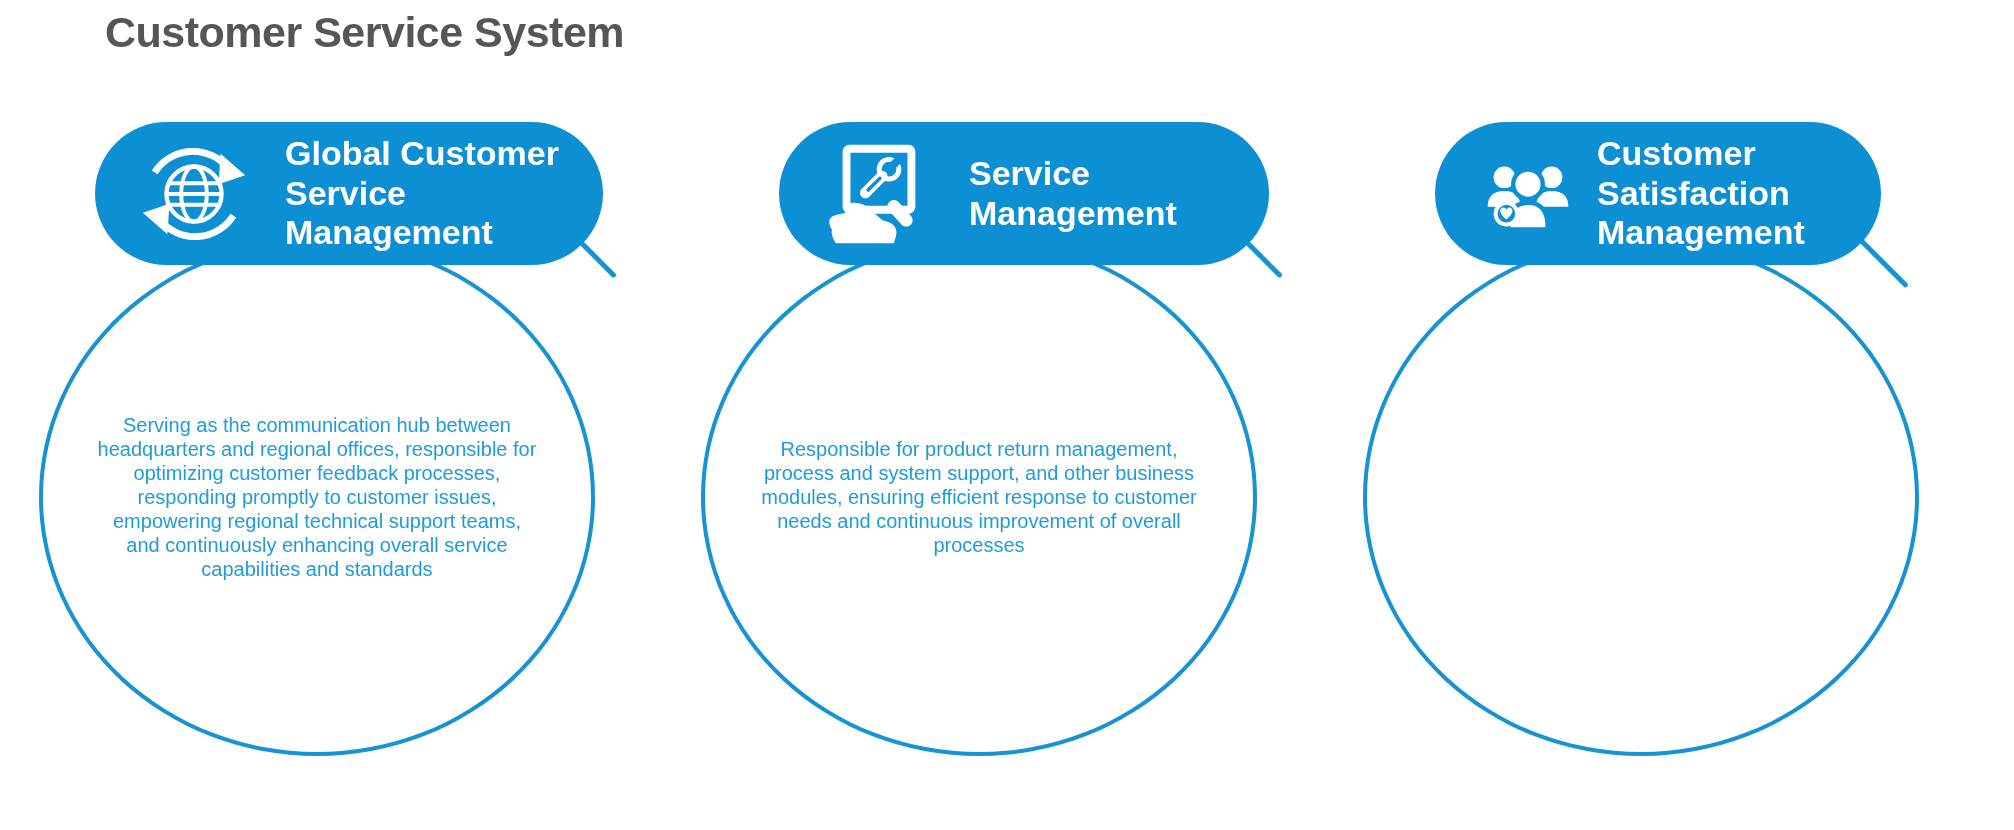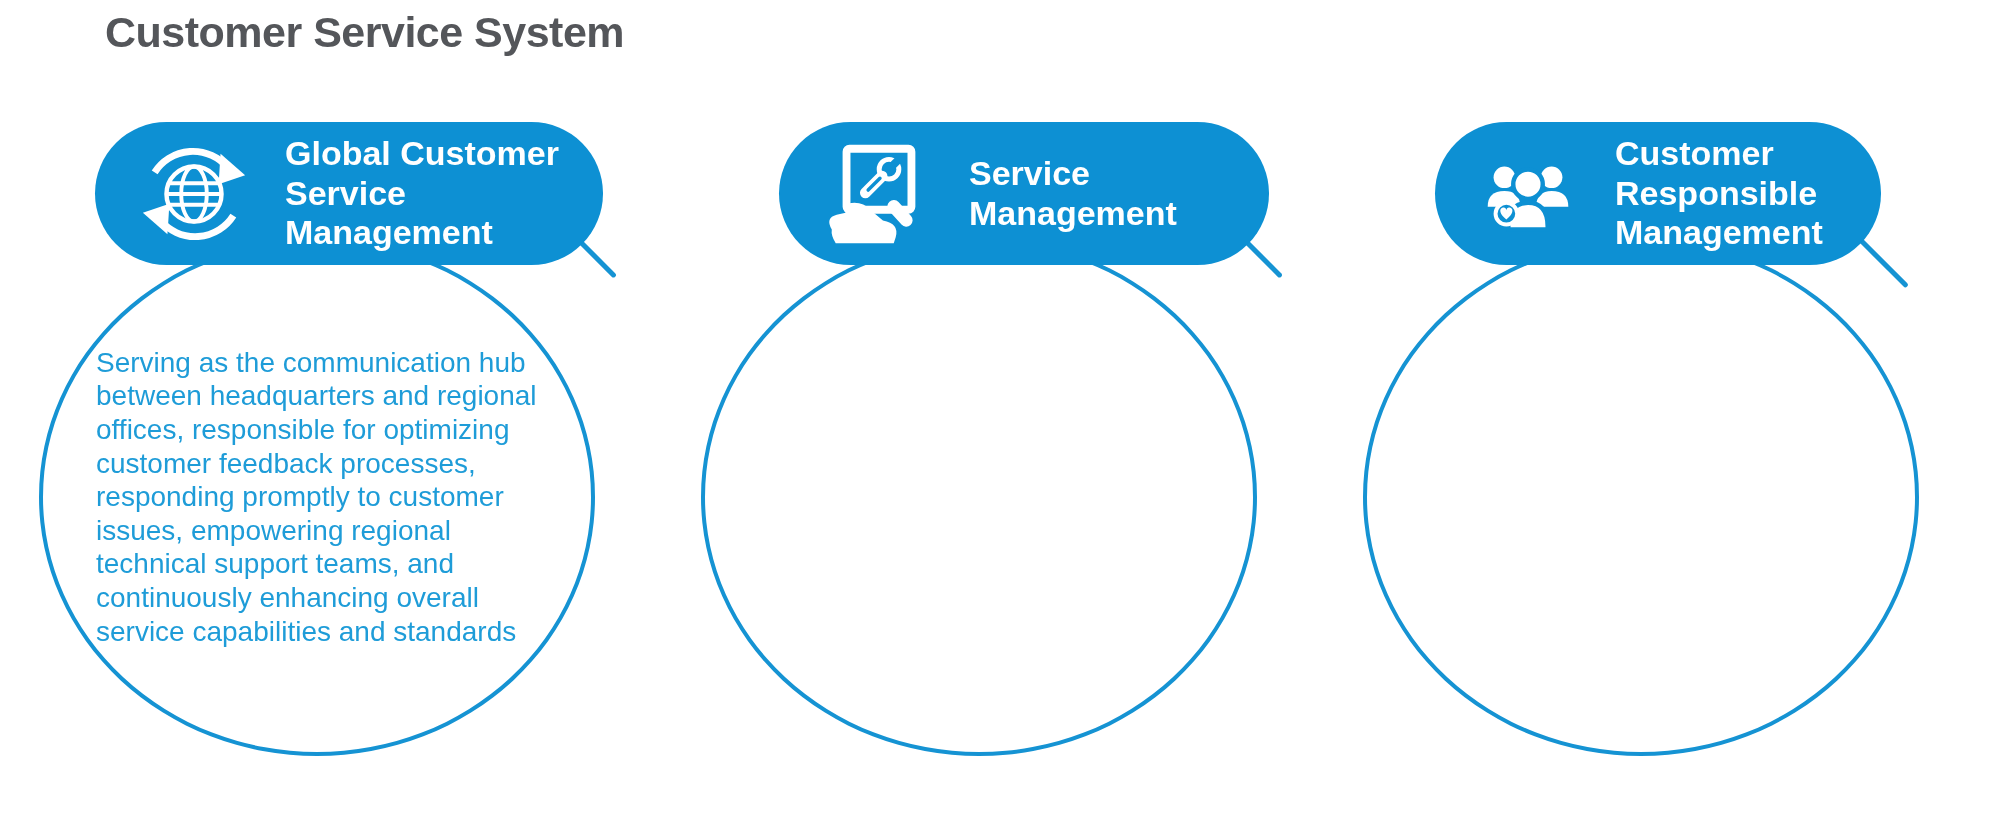--- a/index.html
+++ b/index.html
@@ -31,33 +31,33 @@
 
   .pill{
     position:absolute;top:32px;height:143px;border-radius:999px;
     background:var(--pill-blue,#0d90d3);
     display:flex;align-items:center;gap:32px;
     padding:0 24px 0 40px;box-sizing:border-box;z-index:3;
   }
   .c1 .pill{left:68px;width:508px}
   .c2 .pill{left:90px;width:490px}
   .c3 .pill{left:84px;width:446px}
-  .c3 .pill{padding-left:34px;gap:28px;}
+  .c3 .pill{padding-left:34px;gap:10px;}
 
   .pill-icon{flex:0 0 auto;width:118px;height:118px;}
   .pill-title{color:#fff;font-size:34px;font-weight:bold;line-height:1.17;}
   .pill-title span{display:block;white-space:nowrap;}
 
   .desc-wrap{
     position:absolute;left:12px;top:148px;width:556px;height:518px;
     display:flex;align-items:center;justify-content:center;z-index:2;
   }
   .desc{
     color:var(--body-text-blue,#1e9cd8);
-    font-size:28px;line-height:1.2;text-align:left;margin:0;
+    font-size:20px;line-height:1.2;text-align:center;margin:0;
   }
   .c1 .desc{max-width:442px}
   .c2 .desc{max-width:468px}
   .c3 .desc{max-width:472px}
 </style>
 </head>
 <body>
 
 <div class="canvas">
 
@@ -91,20 +91,23 @@
         <span>Global Customer</span>
         <span>Service</span>
         <span>Management</span>
       </div>
     </div>
   </div>
 
   <div class="card c2">
     <div class="ring"></div>
     <div class="stub"></div>
+    <div class="desc-wrap">
+      <p class="desc">Responsible for product return management, process and system support, and other business modules, ensuring efficient response to customer needs and continuous improvement of overall processes</p>
+    </div>
     <div class="pill">
       <svg class="pill-icon" viewBox="-60 -60 120 120">
         <rect x="-32" y="-46" width="66" height="62" rx="3" fill="none" stroke="#ffffff" stroke-width="8"></rect>
         <g transform="translate(2,-16) rotate(45)">
           <circle cy="-13" r="10" stroke="#ffffff" stroke-width="5" fill="none"></circle>
           <rect x="-4" y="-27" width="8" height="11" fill="var(--pill-blue)"></rect>
           <line x1="0" y1="-3" x2="0" y2="21" stroke="#ffffff" stroke-width="11" stroke-linecap="round"></line>
           <line x1="0" y1="0" x2="0" y2="17" stroke="var(--pill-blue)" stroke-width="3.5" stroke-linecap="round"></line>
         </g>
         <g fill="#ffffff">
@@ -132,19 +135,19 @@
         </g>
         <g fill="#ffffff" stroke="var(--pill-blue)" stroke-width="4.5">
           <circle cx="0" cy="-10" r="15"></circle>
           <path d="M -20 33 q 0 -24 20 -24 q 20 0 20 24 l 0 3 l -40 0 z"></path>
         </g>
         <circle cx="-22" cy="20" r="11" fill="var(--pill-blue)" stroke="#ffffff" stroke-width="4"></circle>
         <path transform="translate(-22,20) scale(1.2)" fill="#ffffff" d="M 0 5 C -5.5 0.5 -6.5 -3.5 -3.5 -5 C -1.5 -6 -0.2 -4.5 0 -3 C 0.2 -4.5 1.5 -6 3.5 -5 C 6.5 -3.5 5.5 0.5 0 5 Z"></path>
       </svg>
       <div class="pill-title">
         <span>Customer</span>
-        <span>Responsible</span>
+        <span>Satisfaction</span>
         <span>Management</span>
       </div>
     </div>
   </div>
 
 </div>
 
 </body></html>

